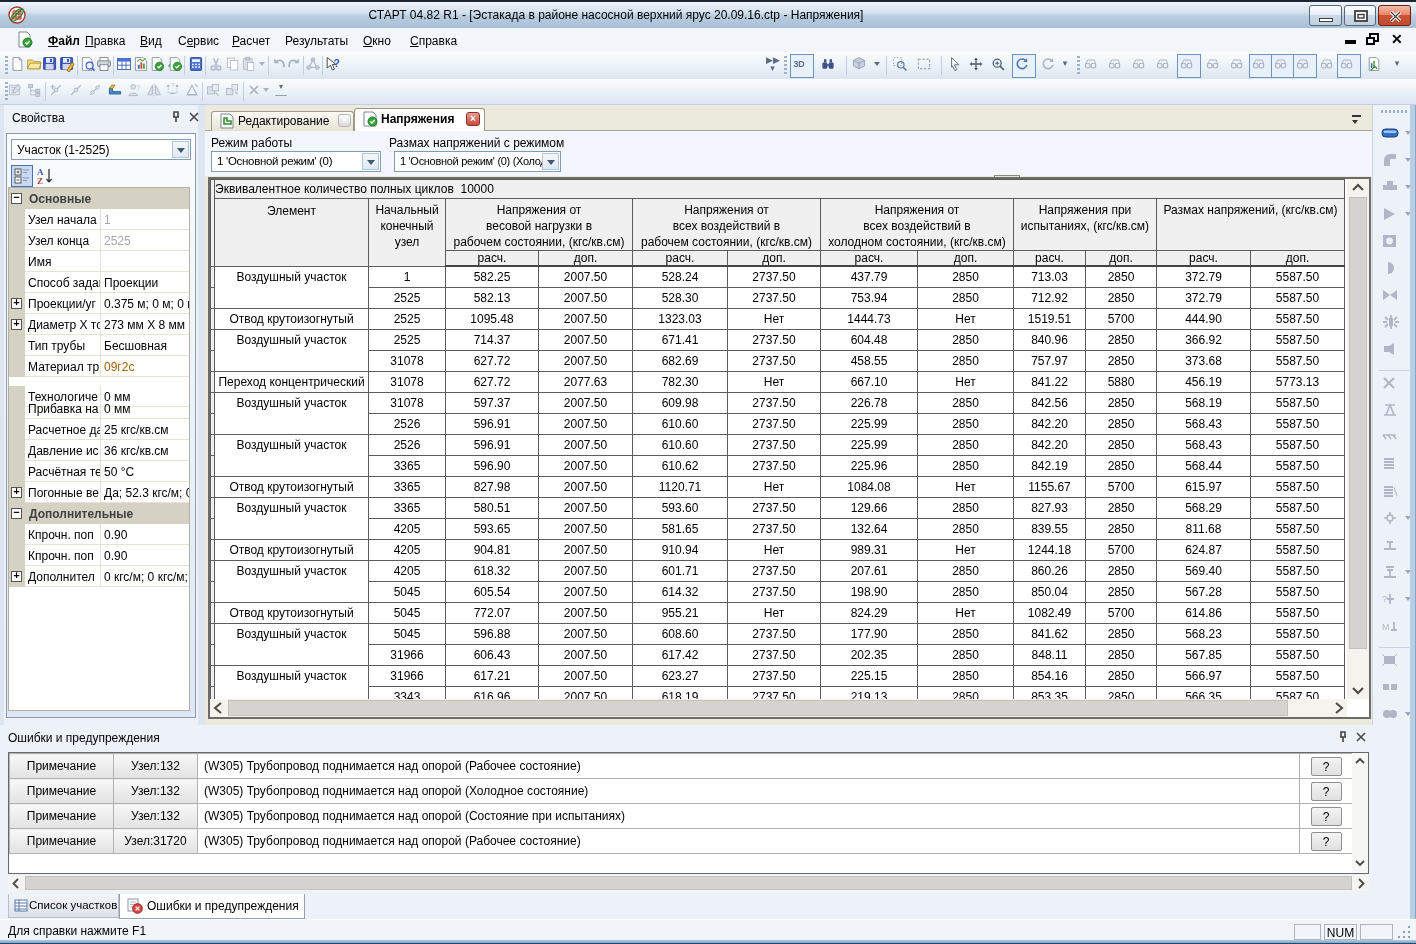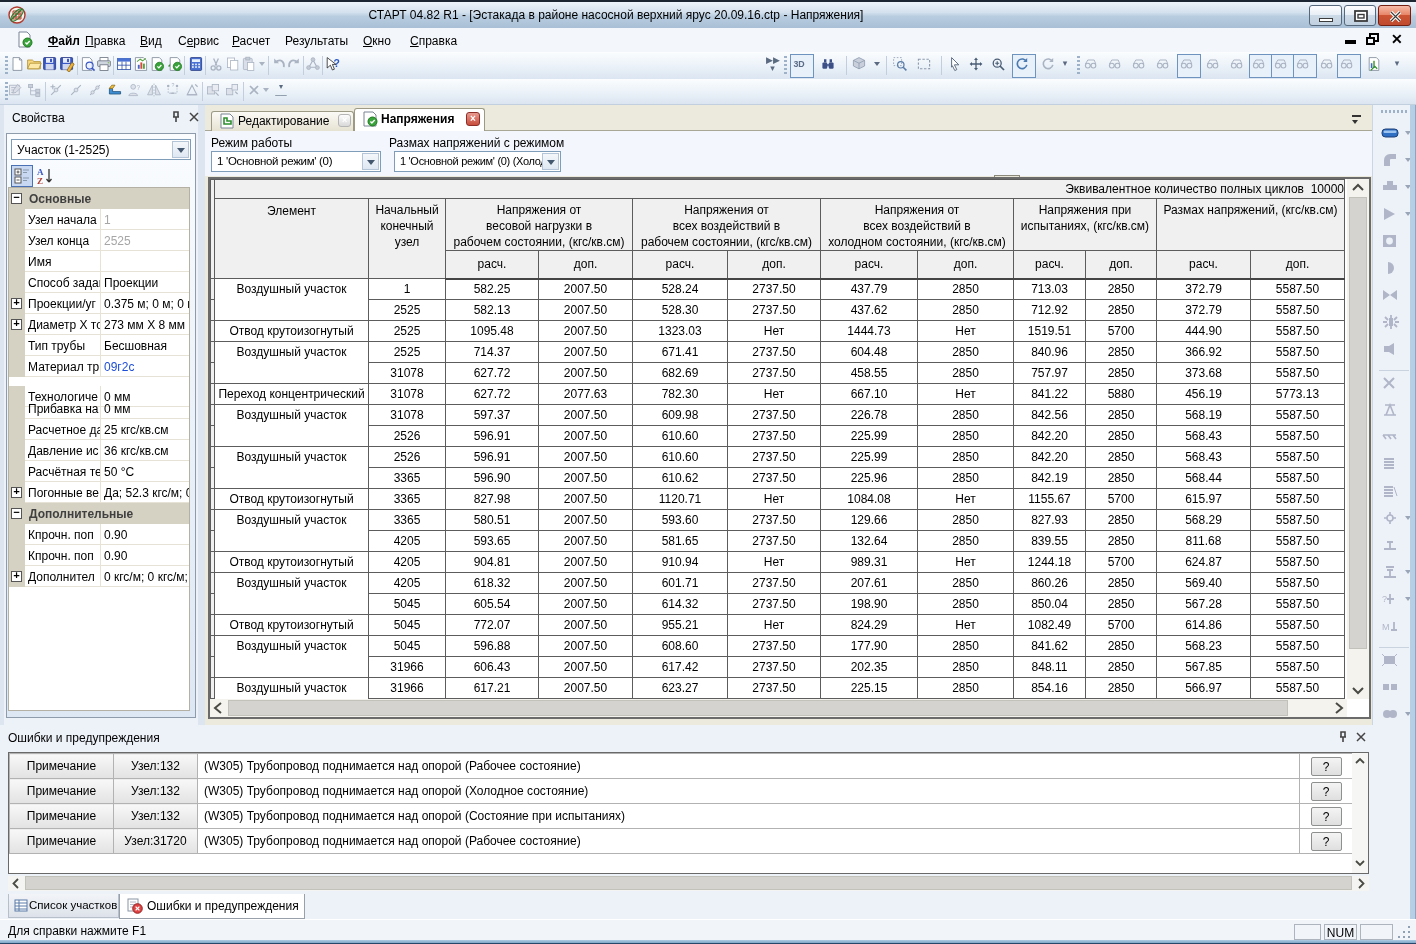--- a/index.html
+++ b/index.html
@@ -497,21 +497,21 @@
           <div class="pg-value" style="color:#000;">273 мм X 8 мм</div>
         </div>
 <div class="pg-row" style="top:147px;">
           <div class="pg-gutter"></div>
 <div class="pg-label">Тип трубы</div>
           <div class="pg-value" style="color:#000;">Бесшовная</div>
         </div>
 <div class="pg-row" style="top:168px;">
           <div class="pg-gutter"></div>
 <div class="pg-label">Материал тр</div>
-          <div class="pg-value" style="color:#1d4ed8;">09г2с</div>
+          <div class="pg-value" style="color:#a16207;">09г2с</div>
         </div>
 <div class="pg-row" style="top:198px;">
           <div class="pg-gutter"></div>
 <div class="pg-label">Технологиче</div>
           <div class="pg-value" style="color:#000;">0 мм</div>
         </div>
 <div class="pg-row" style="top:210px;">
           <div class="pg-gutter"></div>
 <div class="pg-label">Прибавка на</div>
           <div class="pg-value" style="color:#000;">0 мм</div>
@@ -603,32 +603,32 @@
             <col style="width:97px">
             <col style="width:96px">
             <col style="width:72px">
             <col style="width:71px">
             <col style="width:94px">
             <col style="width:94px">
           </colgroup>
 <tbody>
             <tr style="height:19px;">
               <td class="hdr" rowspan="3"></td>
-              <td class="hdr" colspan="12" style="text-align:right;margin-left:13px;">Эквивалентное количество полных циклов&nbsp;&nbsp;10000</td>
+              <td class="hdr" colspan="12" style="text-align:left;margin-left:13px;">Эквивалентное количество полных циклов&nbsp;&nbsp;10000</td>
             </tr>
 <tr style="height:52px;">
               <td class="hdr" rowspan="2" style="vertical-align:top;padding-top:5px;">Элемент</td>
               <td class="hdr" rowspan="2" style="vertical-align:top;padding-top:3px;line-height:16px;">Начальный<br>конечный<br>узел</td>
               <td class="hdr" colspan="2" style="vertical-align:top;padding-top:3px;line-height:16px;">Напряжения от<br>весовой нагрузки в<br>рабочем состоянии, (кгс/кв.см)</td>
               <td class="hdr" colspan="2" style="vertical-align:top;padding-top:3px;line-height:16px;">Напряжения от<br>всех воздействий в<br>рабочем состоянии, (кгс/кв.см)</td>
               <td class="hdr" colspan="2" style="vertical-align:top;padding-top:3px;line-height:16px;">Напряжения от<br>всех воздействий в<br>холодном состоянии, (кгс/кв.см)</td>
               <td class="hdr" colspan="2" style="vertical-align:top;padding-top:3px;line-height:16px;">Напряжения при<br>испытаниях, (кгс/кв.см)</td>
               <td class="hdr" colspan="2" style="vertical-align:top;padding-top:3px;line-height:16px;">Размах напряжений, (кгс/кв.см)</td>
             </tr>
-<tr style="height:28px;">
+<tr style="height:15px;">
               <td class="hdr" style="border-bottom:2px solid #454545;">расч.</td>
               <td class="hdr" style="border-bottom:2px solid #454545;">доп.</td>
               <td class="hdr" style="border-bottom:2px solid #454545;">расч.</td>
               <td class="hdr" style="border-bottom:2px solid #454545;">доп.</td>
               <td class="hdr" style="border-bottom:2px solid #454545;">расч.</td>
               <td class="hdr" style="border-bottom:2px solid #454545;">доп.</td>
               <td class="hdr" style="border-bottom:2px solid #454545;">расч.</td>
               <td class="hdr" style="border-bottom:2px solid #454545;">доп.</td>
               <td class="hdr" style="border-bottom:2px solid #454545;">расч.</td>
               <td class="hdr" style="border-bottom:2px solid #454545;">доп.</td>
@@ -648,21 +648,21 @@
 <td>372.79</td>
 <td>5587.50</td>
 </tr>
 <tr style="height:21px;">
               <td style="background:#f0f0f0;"></td>
 <td>2525</td>
 <td>582.13</td>
 <td>2007.50</td>
 <td>528.30</td>
 <td>2737.50</td>
-<td>437.62</td>
+<td>753.94</td>
 <td>2850</td>
 <td>712.92</td>
 <td>2850</td>
 <td>372.79</td>
 <td>5587.50</td>
 </tr>
 <tr style="height:21px;">
               <td style="background:#f0f0f0;"></td>
 <td style="vertical-align:top;padding-top:3px;">Отвод крутоизогнутый</td>
 <td>2525</td>

